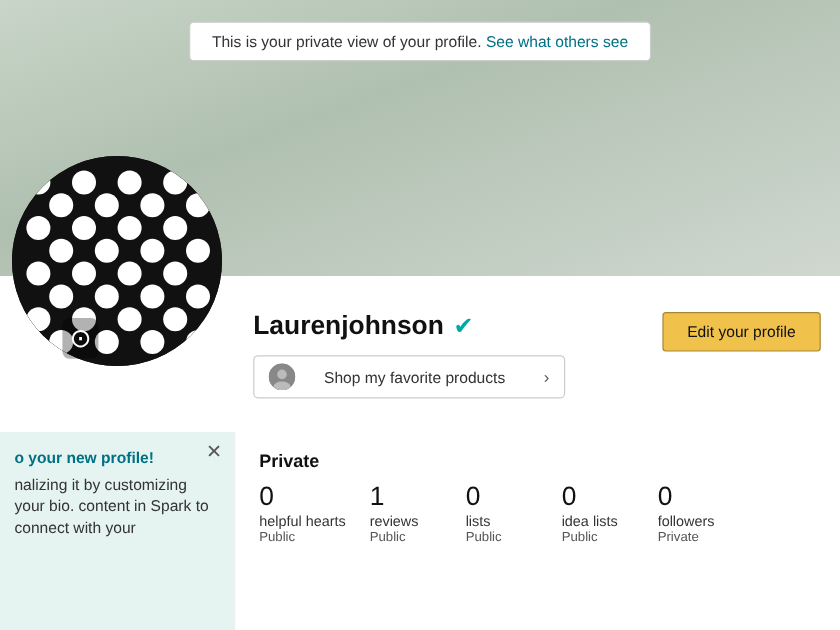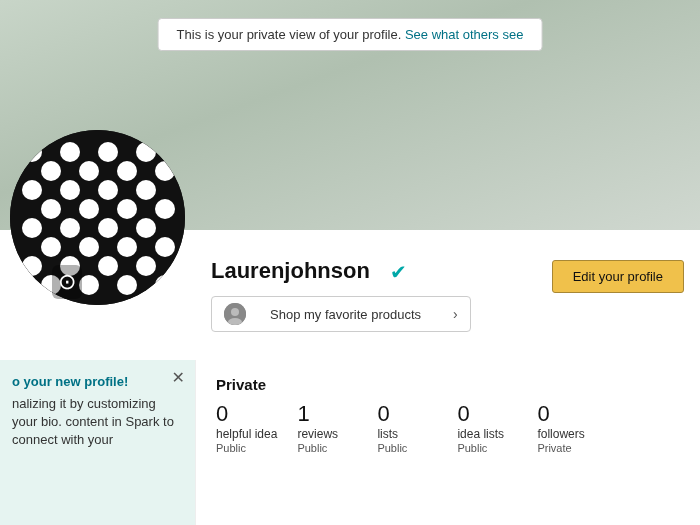--- a/index.html
+++ b/index.html
@@ -90,21 +90,21 @@
       gap: 12px;
     }
 
     .profile-info {
       flex: 1;
     }
 
     .username-row {
       display: flex;
       align-items: flex-end;
-      gap: 20px;
+      gap: 8px;
       margin-bottom: 12px;
     }
 
     .username {
       font-size: 22px;
       font-weight: bold;
       color: #111;
     }
 
     .verified-icon {
@@ -353,21 +353,21 @@
     </div>
     <span class="notif-close">✕</span>
   </div>
 
   <div class="insights-panel">
     <div class="insights-title">Private</div>
     <div class="insights-row">
 
     <div class="insight-item">
           <span class="insight-count">0</span>
-          <span class="insight-label">helpful idea</span>
+          <span class="insight-label">helpful hearts</span>
           <span class="insight-visibility">Public</span>
         </div>
         <div class="insight-item">
           <span class="insight-count">1</span>
           <span class="insight-label">reviews</span>
           <span class="insight-visibility">Public</span>
         </div>
         <div class="insight-item">
           <span class="insight-count">0</span>
           <span class="insight-label">lists</span>

